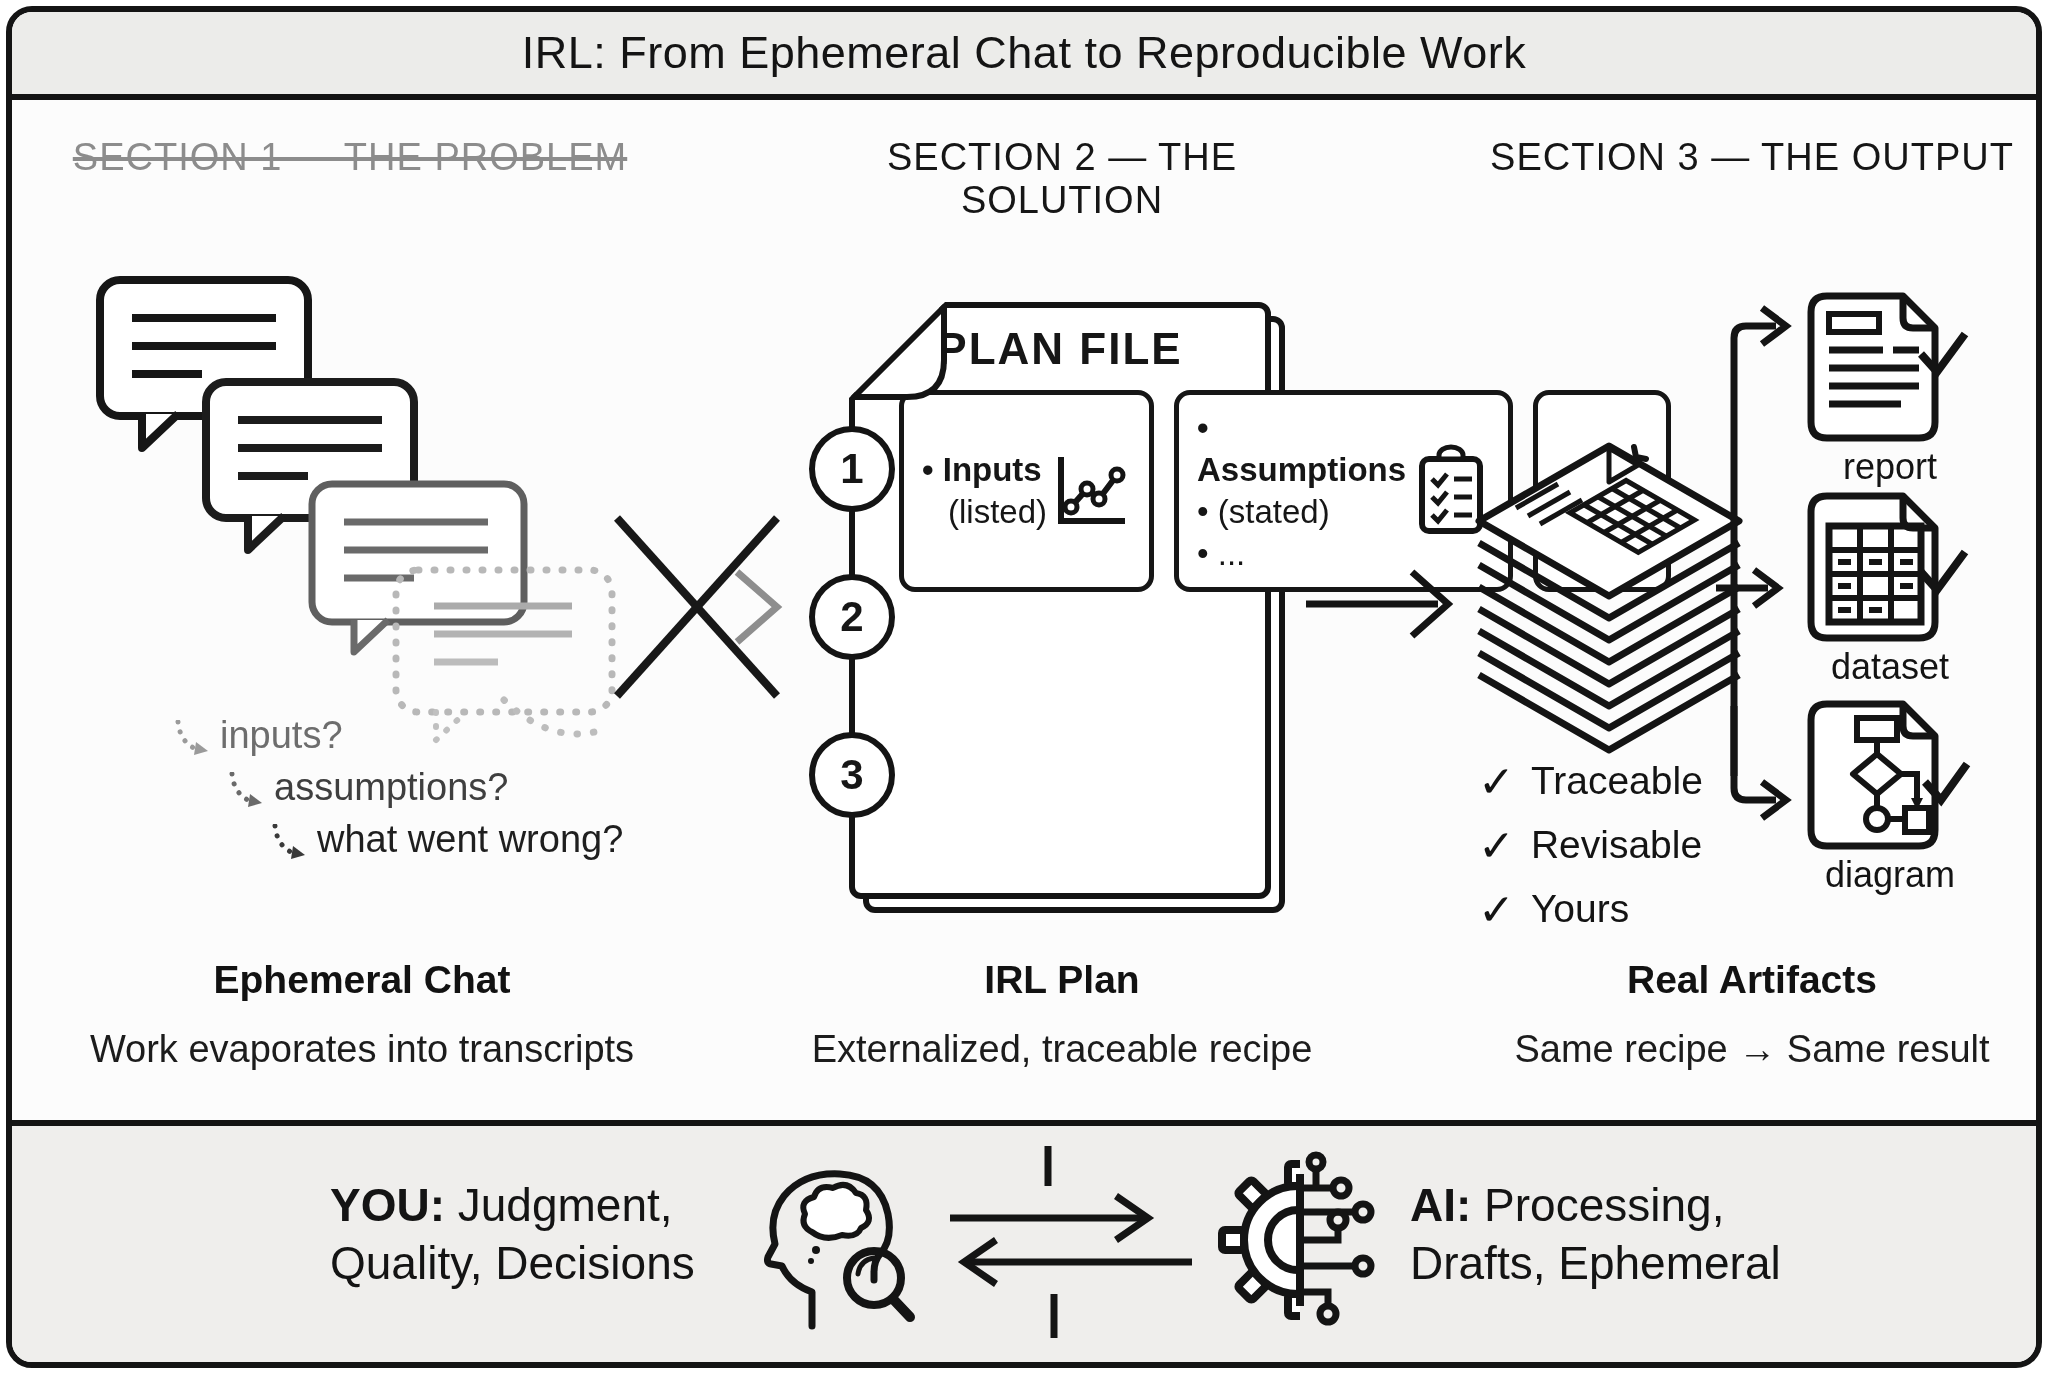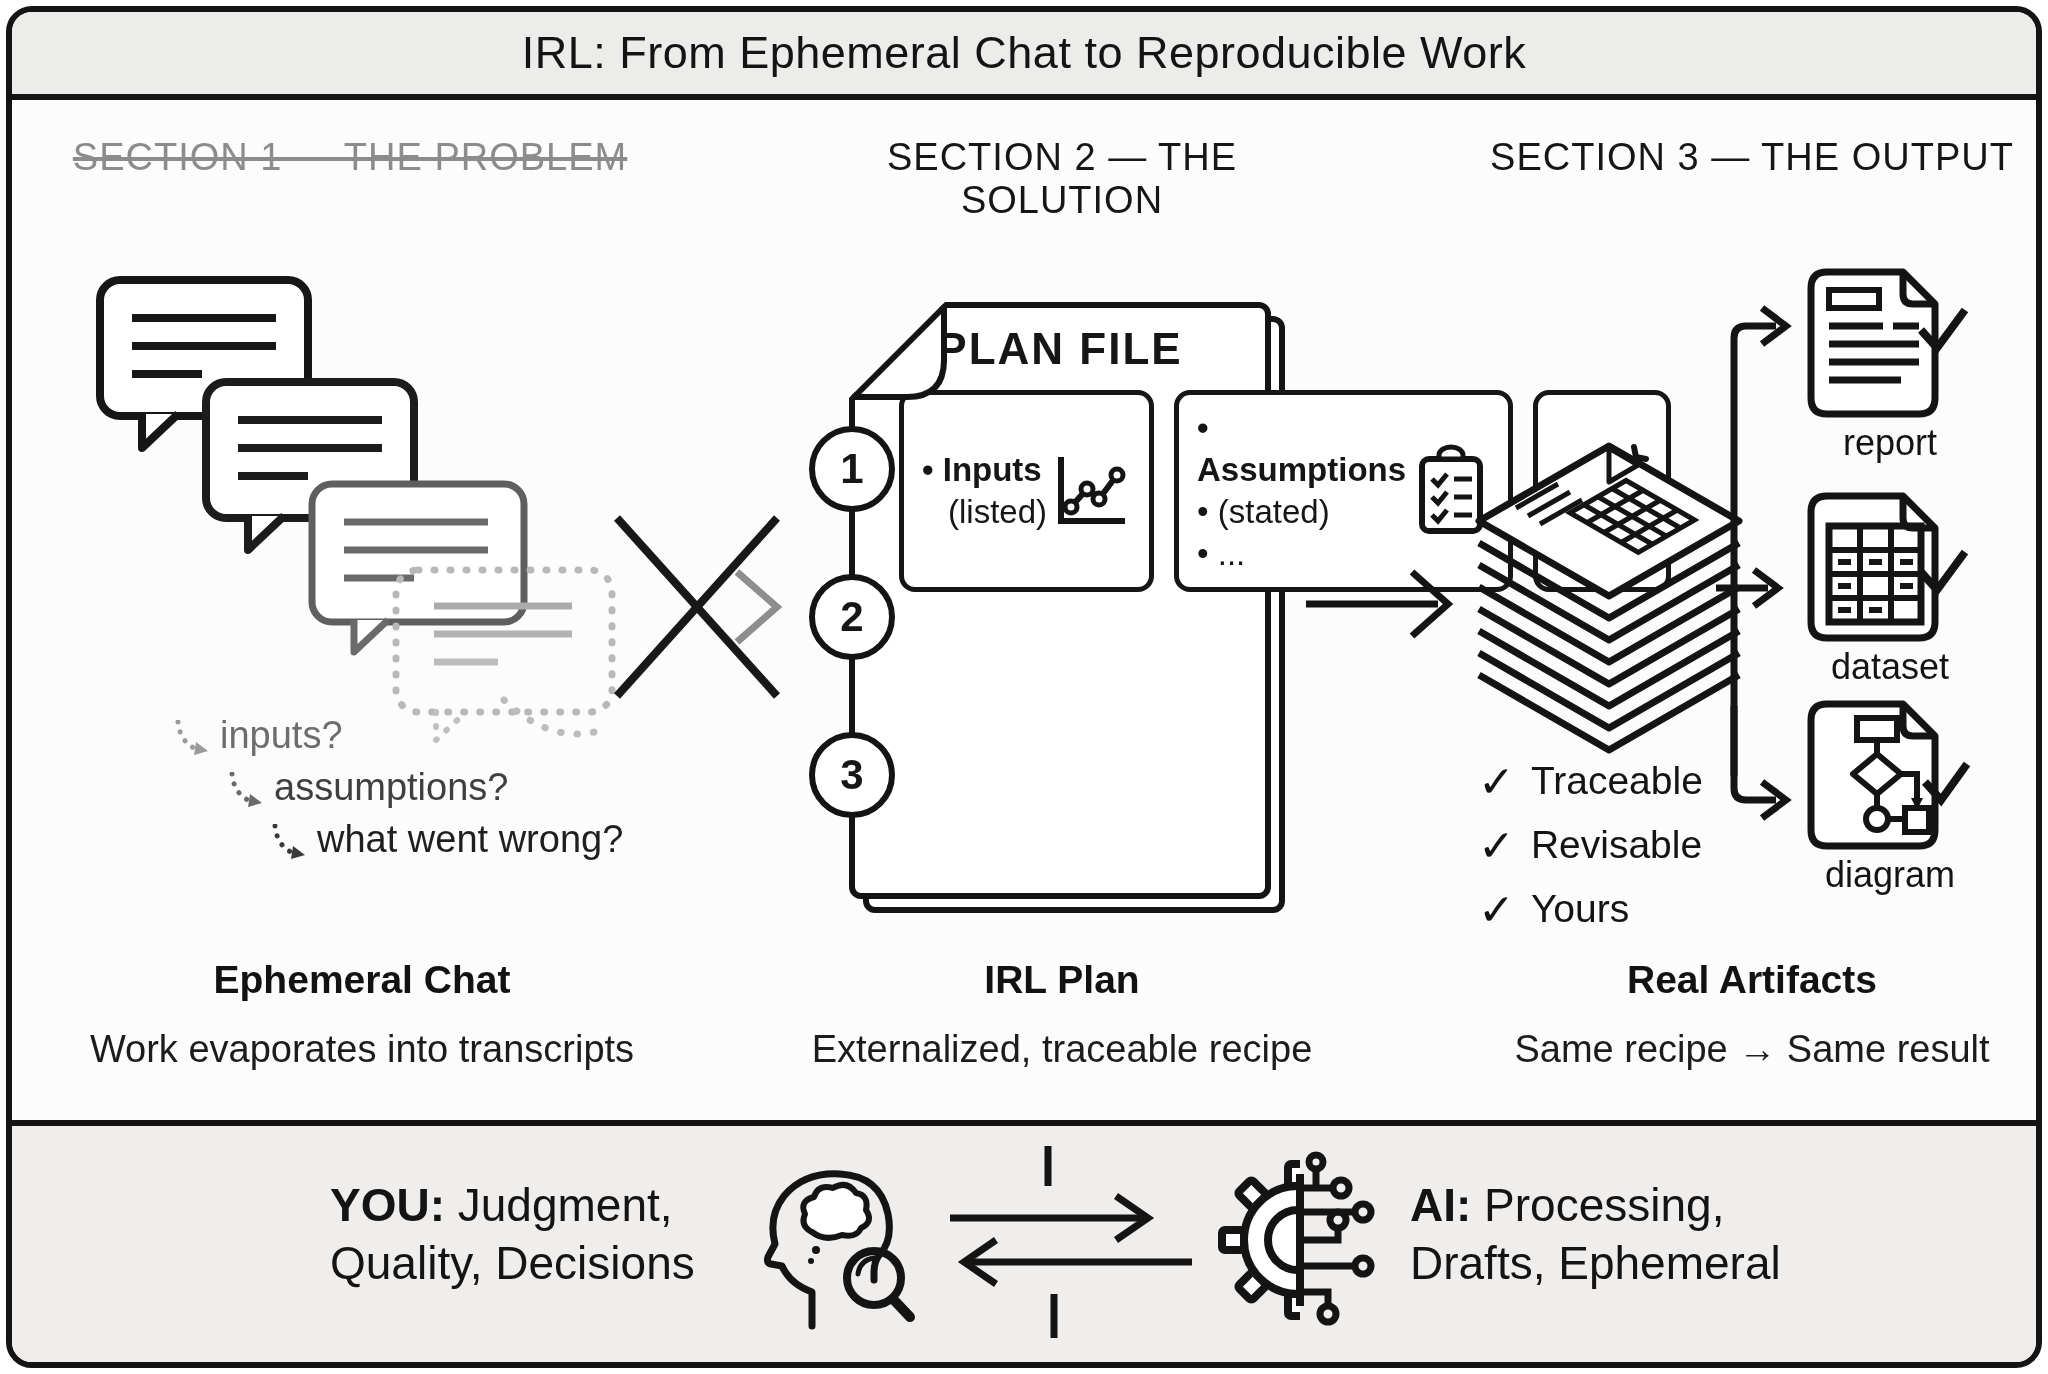--- a/index.html
+++ b/index.html
@@ -230,21 +230,21 @@
         <g stroke="#141414" stroke-width="7" fill="none">
           <path d="M30,480 V42 Q30,30 42,30 H72"></path>
           <path d="M58,12 L82,30 L58,48"></path>
           <line x1="12" y1="292" x2="64" y2="292"></line>
           <path d="M50,274 L74,292 L50,310"></path>
           <path d="M30,410 V492 Q30,504 42,504 H72"></path>
           <path d="M58,486 L82,504 L58,522"></path>
         </g>
       </svg>
 
-      <div class="artifact" style="left:1788px;top:168px;">
+      <div class="artifact" style="left:1788px;top:192px;">
         <svg width="170" height="152" viewBox="0 0 170 152" style="margin:0 auto;">
           <path d="M22,4 H98 L130,36 V130 Q130,146 114,146 H22 Q6,146 6,130 V20 Q6,4 22,4 Z" fill="#fff" stroke="#141414" stroke-width="7" stroke-linejoin="round"></path>
           <path d="M98,4 V26 Q98,36 108,36 H130" fill="none" stroke="#141414" stroke-width="7" stroke-linejoin="round"></path>
           <rect x="24" y="22" width="50" height="18" fill="none" stroke="#141414" stroke-width="6"></rect>
           <line x1="24" y1="58" x2="78" y2="58" stroke="#141414" stroke-width="7"></line>
           <line x1="88" y1="58" x2="114" y2="58" stroke="#141414" stroke-width="7"></line>
           <line x1="24" y1="76" x2="114" y2="76" stroke="#141414" stroke-width="7"></line>
           <line x1="24" y1="94" x2="114" y2="94" stroke="#141414" stroke-width="7"></line>
           <line x1="24" y1="112" x2="96" y2="112" stroke="#141414" stroke-width="7"></line>
           <path d="M116,62 L132,80 L160,42" fill="none" stroke="#141414" stroke-width="8"></path>

